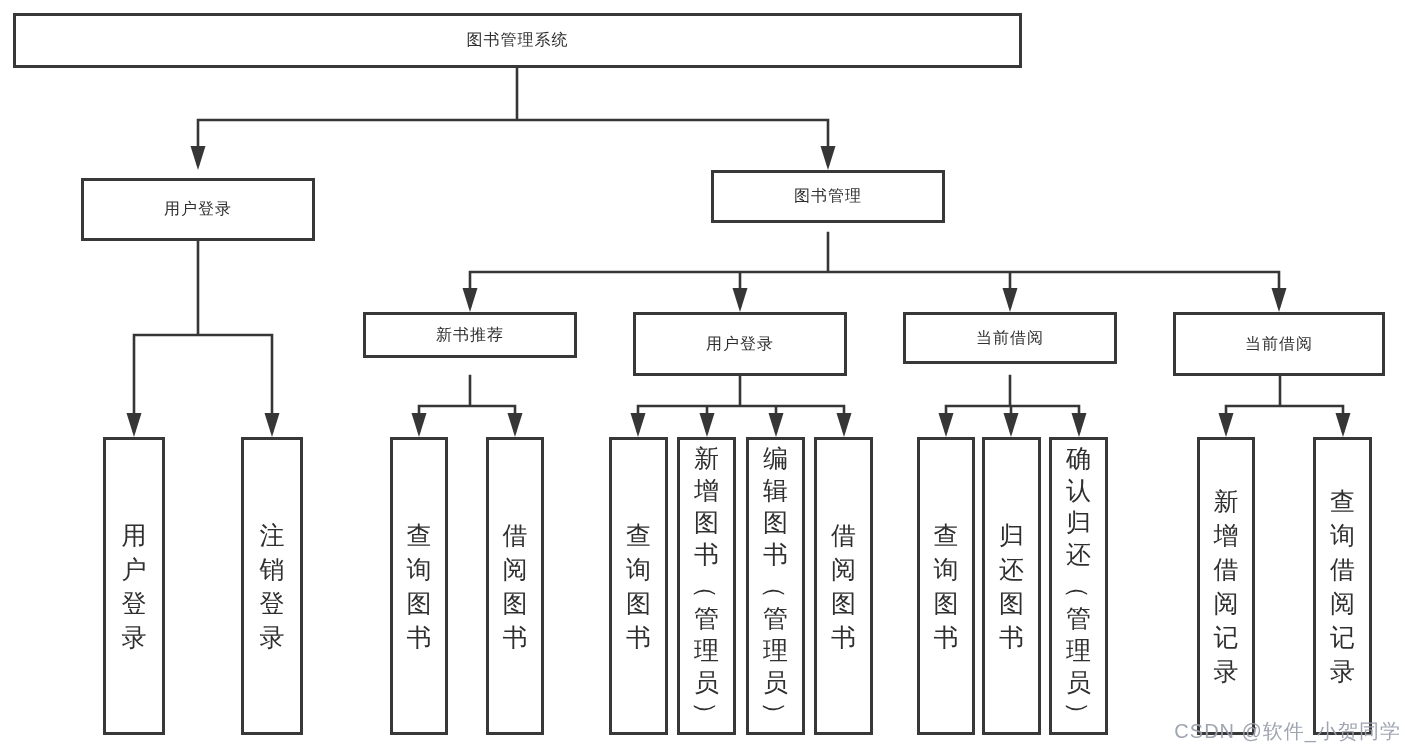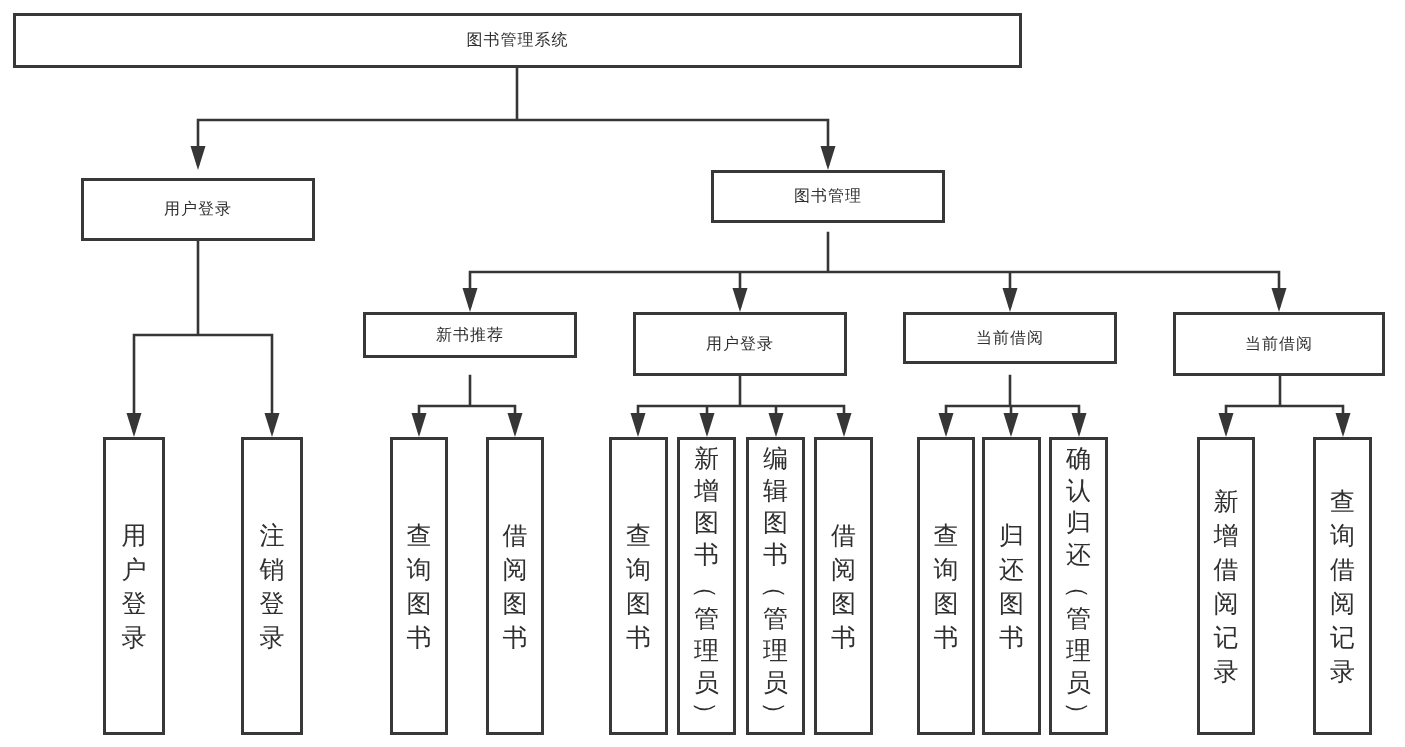--- a/index.html
+++ b/index.html
@@ -218,13 +218,14 @@
         <div class="label">
           <span style="line-height: 34px;">查</span>
           <span style="line-height: 34px;">询</span>
           <span style="line-height: 34px;">借</span>
           <span style="line-height: 34px;">阅</span>
           <span style="line-height: 34px;">记</span>
           <span style="line-height: 34px;">录</span>
         </div>
       </div>
     </div>
+  <div class="watermark">CSDN @软件_小贺同学</div>
 </div>
 
 </body></html>

